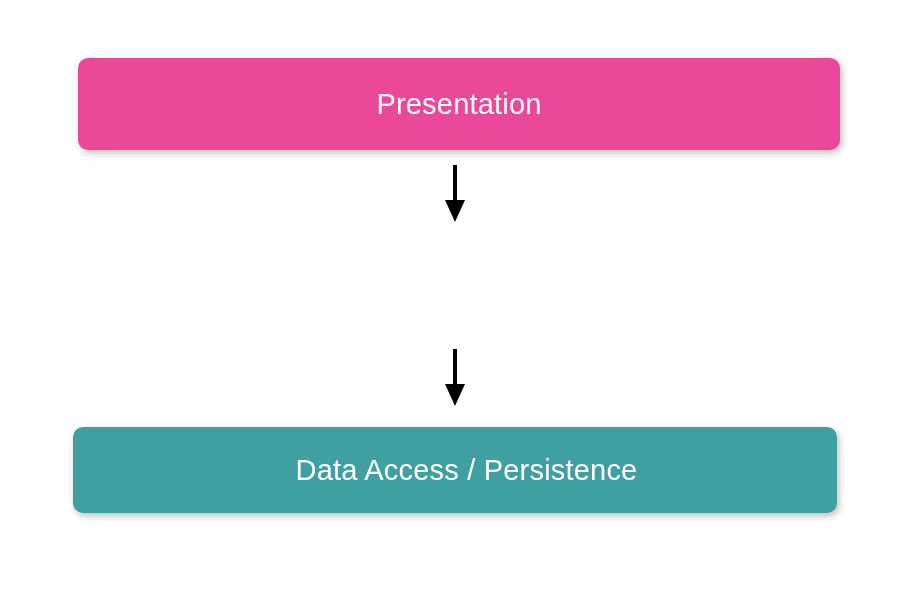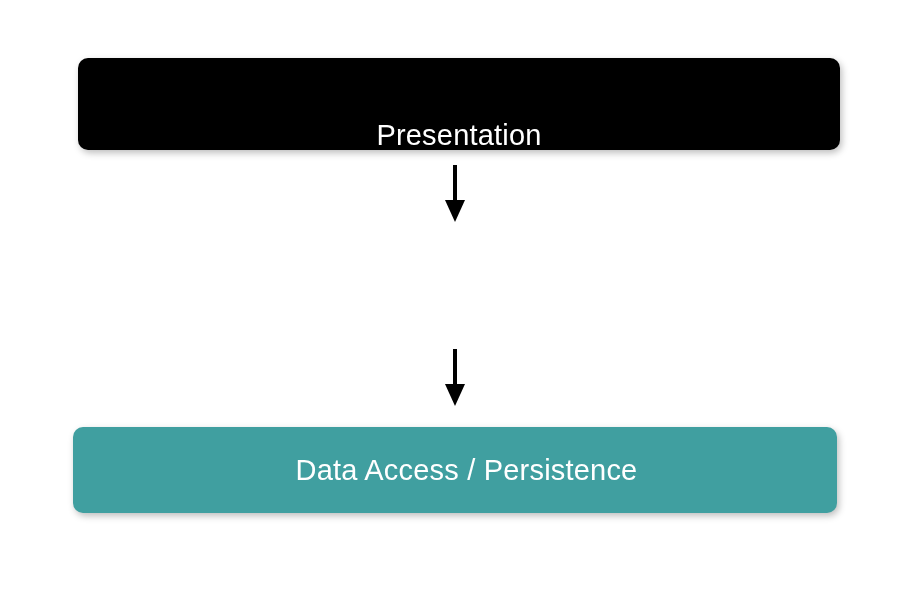--- a/index.html
+++ b/index.html
@@ -64,21 +64,21 @@
     overflow: visible;
   }
   #connector-1 { left: 437px; top: 160px; width: 40px; height: 68px; }
   #connector-2 { left: 437px; top: 344px; width: 40px; height: 68px; }
 </style>
 </head>
 <body style="background: rgb(255, 255, 255);">
 
 <div id="canvas" style="background: rgb(255, 255, 255);">
 
-  <div class="layer-box" id="box-presentation" style="background: #000000; align-items: flex-end;">
+  <div class="layer-box" id="box-presentation" style="background: #ec4899;">
     <span class="layer-label" style="color: rgb(255, 255, 255);">Presentation</span>
   </div>
 
   <svg class="connector" id="connector-1" viewBox="0 0 40 68">
     <line x1="18" y1="5" x2="18" y2="44" stroke="#000000" stroke-width="4"></line>
     <polygon points="18,62 8,40 28,40" fill="#000000"></polygon>
   </svg>
 
 
   <svg class="connector" id="connector-2" viewBox="0 0 40 68">

